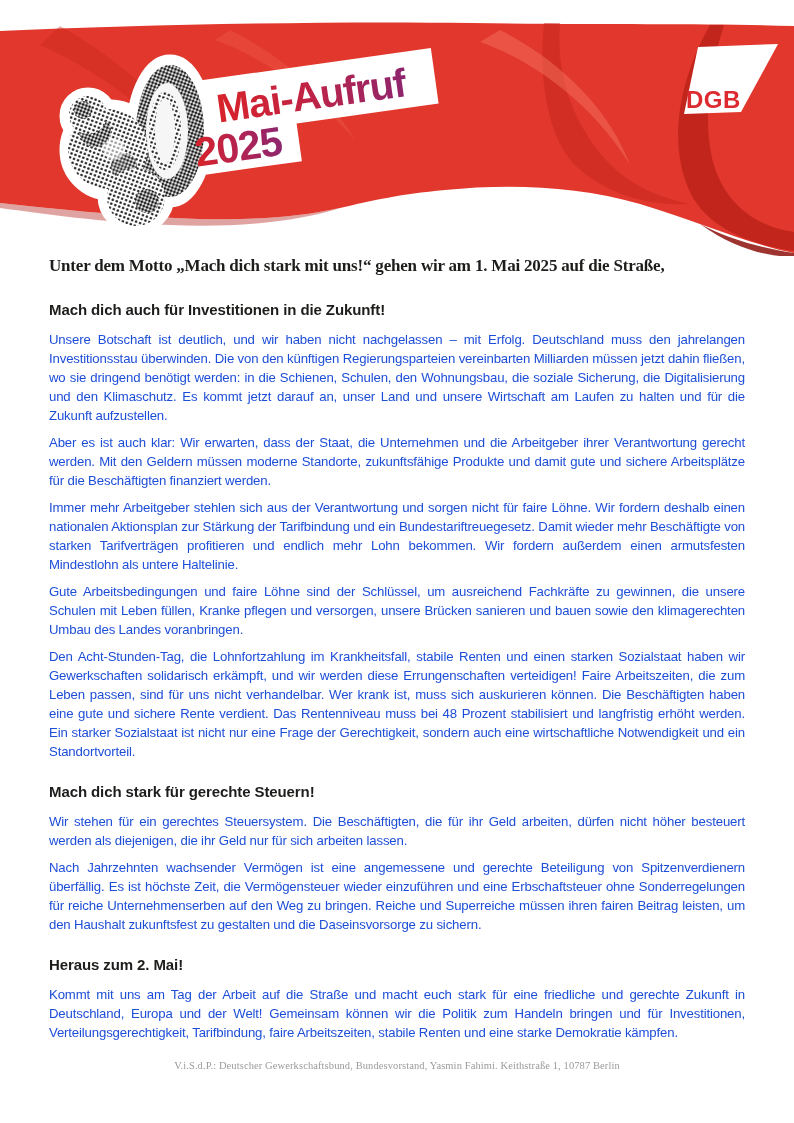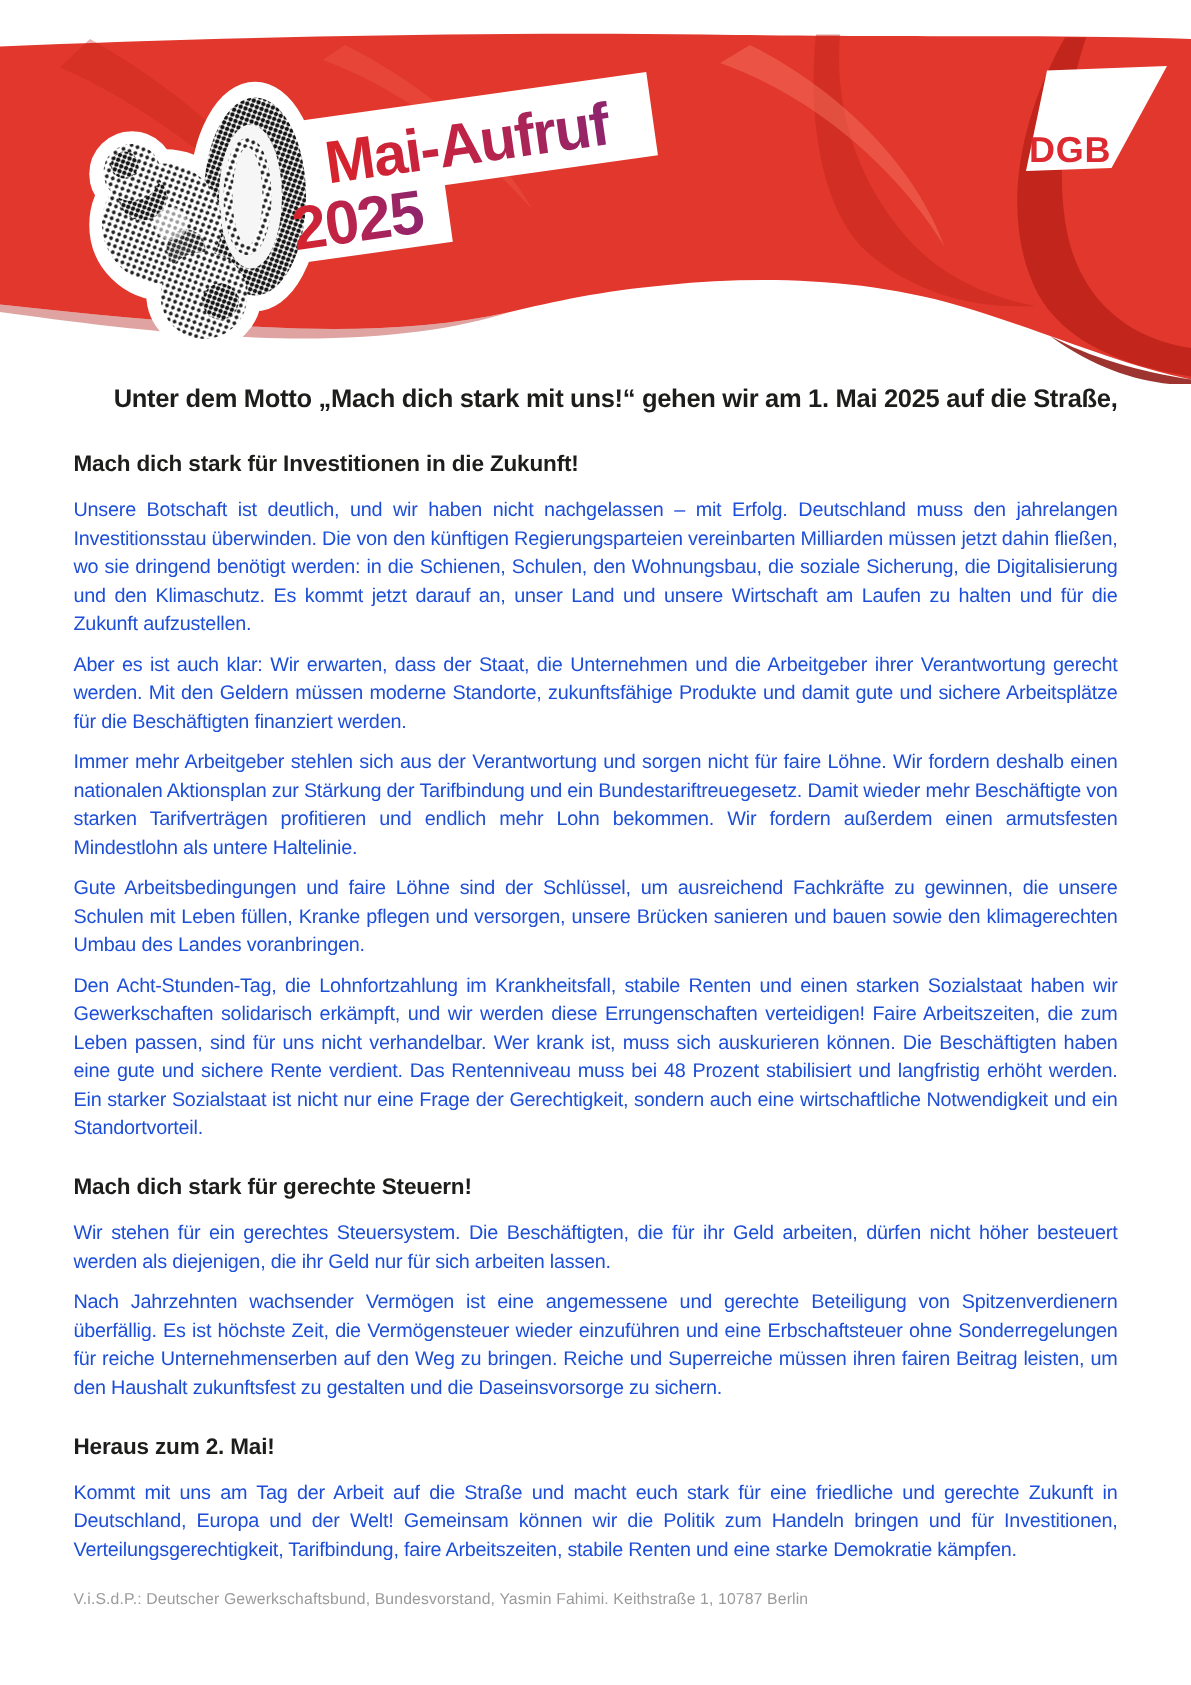--- a/index.html
+++ b/index.html
@@ -8,26 +8,27 @@
     position: relative; width: 794px; height: 1123px;
     background: #ffffff; overflow: hidden;
   }
   .header-svg { display: block; width: 794px; height: 256px; }
   .badge-text { font-family: "Liberation Sans", sans-serif; font-weight: 700; letter-spacing: -1px; }
   .logo-text  { font-family: "Liberation Sans", sans-serif; font-weight: 700; letter-spacing: 0.5px; }
 
   .content { padding: 0 49px; }
   .intro {
     margin: -4px 0 0 0;
-    text-align: right;
+    text-align: left;
     font-size: 17px;
     line-height: 27px;
     font-weight: 700;
     color: #1d1d1b;
     letter-spacing: -0.2px;
+    font-family: Liberation Serif, serif;
   }
   section h2 {
     font-size: 15px;
     line-height: 19px;
     margin: 21px 0 11px 0;
     font-weight: 700;
     color: #1d1d1b;
     letter-spacing: -0.1px;
   }
   section p {
@@ -35,24 +36,25 @@
     line-height: 19px;
     margin: 0 0 8px 0;
     color: #1d4ed8;
     text-align: justify;
     letter-spacing: -0.15px;
     hyphens: auto;
   }
   .imprint {
     position: absolute;
     left: 49px; right: 49px; top: 1060px;
-    text-align: left;
+    text-align: center;
     font-size: 10.5px;
     color: #9b9b9b;
     letter-spacing: 0.1px;
+    font-family: Liberation Serif, serif;
   }
 </style>
 </head>
 <body>
 
 <div class="page">
 
   <svg class="header-svg" viewBox="0 0 794 256" aria-hidden="true">
     <defs>
       <linearGradient id="gradA" x1="0%" y1="0%" x2="100%" y2="0%">
@@ -138,21 +140,21 @@
     </g>
   </svg>
 
   <main class="content">
 
     <p class="intro">
       <span>Unter dem Motto „Mach dich stark mit uns!“ gehen wir am 1. Mai 2025 auf die Straße,</span><br>
     </p>
 
     <section>
-      <h2>Mach dich stark für Investitionen in die Zukunft!</h2>
+      <h2>Mach dich auch für Investitionen in die Zukunft!</h2>
       <p>Unsere Botschaft ist deutlich, und wir haben nicht nachgelassen – mit Erfolg. Deutschland muss den jahrelangen Investitionsstau überwinden. Die von den künftigen Regierungsparteien vereinbarten Milliarden müssen jetzt dahin fließen, wo sie dringend benötigt werden: in die Schienen, Schulen, den Wohnungsbau, die soziale Sicherung, die Digitalisierung und den Klimaschutz. Es kommt jetzt darauf an, unser Land und unsere Wirtschaft am Laufen zu halten und für die Zukunft aufzustellen.</p>
       <p>Aber es ist auch klar: Wir erwarten, dass der Staat, die Unternehmen und die Arbeitgeber ihrer Verantwortung gerecht werden. Mit den Geldern müssen moderne Standorte, zukunftsfähige Produkte und damit gute und sichere Arbeitsplätze für die Beschäftigten finanziert werden.</p>
     </section>
 
     <section>
       <p>Immer mehr Arbeitgeber stehlen sich aus der Verantwortung und sorgen nicht für faire Löhne. Wir fordern deshalb einen nationalen Aktionsplan zur Stärkung der Tarifbindung und ein Bundestariftreuegesetz. Damit wieder mehr Beschäftigte von starken Tarifverträgen profitieren und endlich mehr Lohn bekommen. Wir fordern außerdem einen armutsfesten Mindestlohn als untere Haltelinie.</p>
       <p>Gute Arbeitsbedingungen und faire Löhne sind der Schlüssel, um ausreichend Fachkräfte zu gewinnen, die unsere Schulen mit Leben füllen, Kranke pflegen und versorgen, unsere Brücken sanieren und bauen sowie den klimagerechten Umbau des Landes voranbringen.</p>
     </section>
 
     <section>

